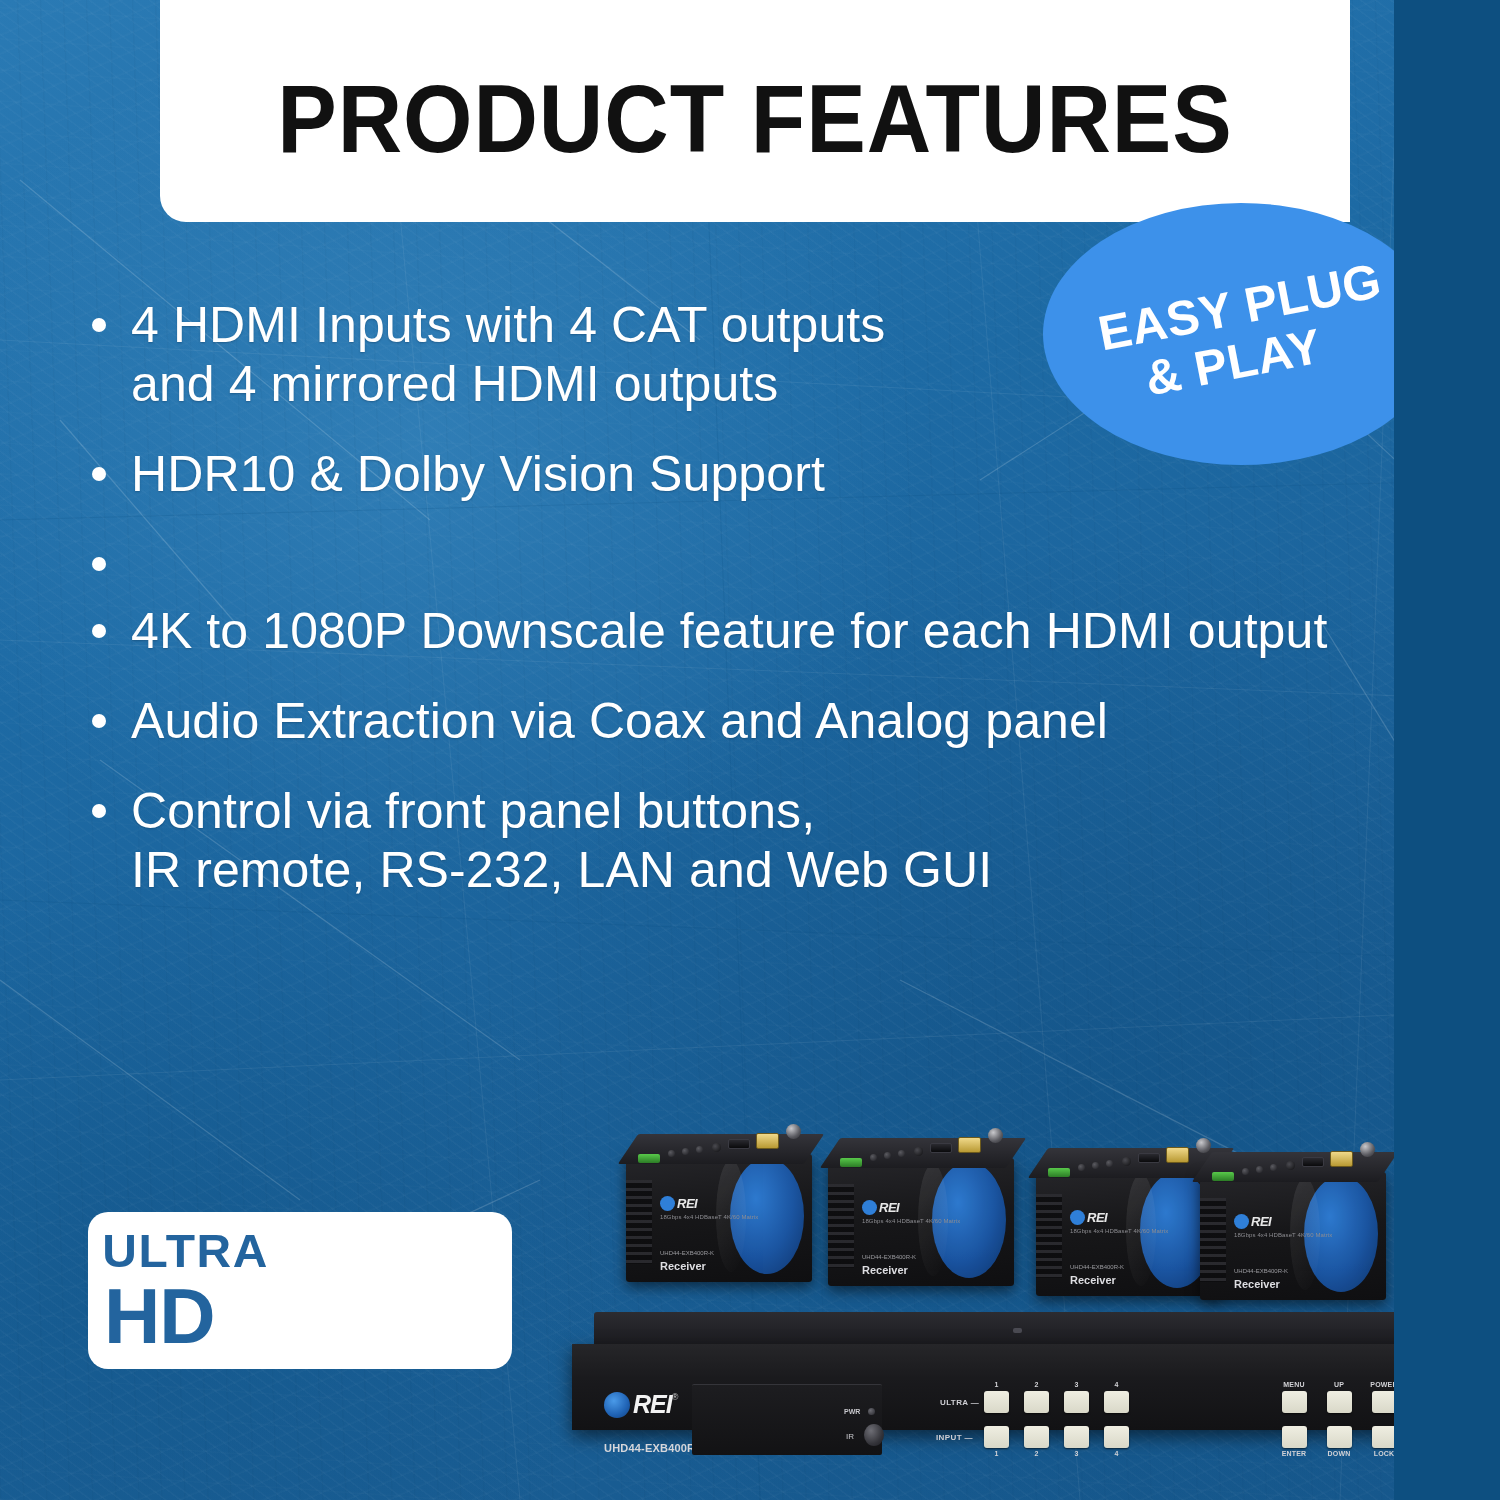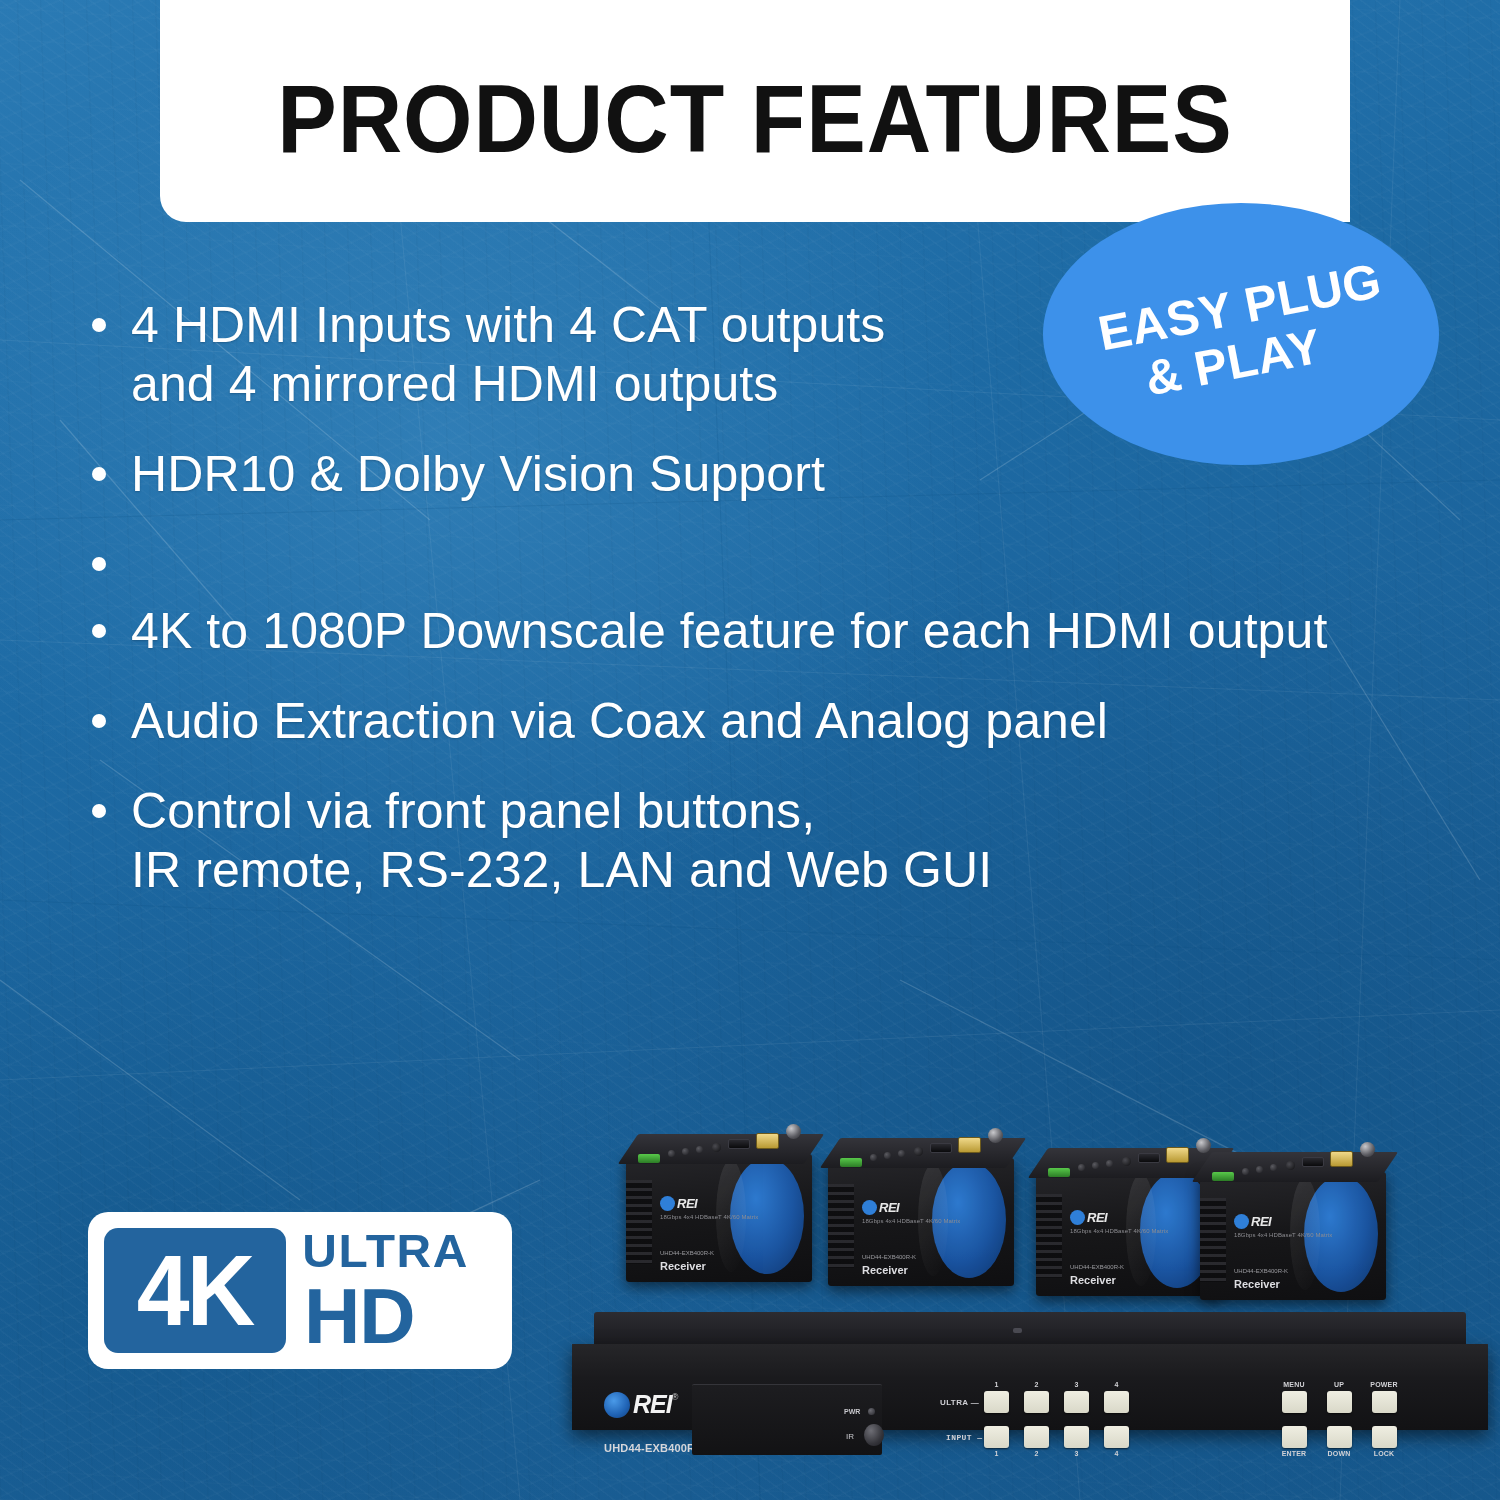--- a/index.html
+++ b/index.html
@@ -7,21 +7,21 @@
     margin: 0;
     padding: 0;
     background: #0d4f80;
   }
   body {
     font-family: "Liberation Sans", sans-serif;
   }
 
   #page {
     position: relative;
-    width: 1500px;
+    width: 1394px;
     height: 1500px;
     overflow: hidden;
     background-color: #1f6ba6;
   }
 
   
   .bg-base {
     position: absolute;
     inset: 0;
     background:
@@ -477,21 +477,21 @@
 
   .mx-rowlabel {
     position: absolute;
     color: #cfcfd4;
     font-size: 8px;
     font-weight: 700;
     letter-spacing: 0.4px;
     white-space: nowrap;
   }
   .mx-out-label { left: 368px; top: 54px; }
-  .mx-in-label  { left: 374px; top: 89px; font-family: Liberation Mono, monospace; }
+  .mx-in-label  { left: 364px; top: 89px; }
 
   .mx-btn {
     position: absolute;
     width: 25px;
     height: 22px;
     background: linear-gradient(180deg, #efeee2 0%, #d9d8c8 100%);
     border-radius: 3px;
     box-shadow: 0 1px 2px rgba(0,0,0,0.6);
   }
   .mx-btn-num {
@@ -580,23 +580,20 @@
       <span class="feature-text">Audio Extraction via Coax and Analog panel</span>
     </div>
     <div class="feature-item">
       <span class="feature-bullet"></span>
       <span class="feature-text">Control via front panel buttons,
 IR remote, RS-232, LAN and Web GUI</span>
     </div>
   </div>
 
   <div class="logo4k">
-    <div class="logo4k-box">
-      <span>4K</span>
-    </div>
     <div class="logo4k-right">
       <div class="logo4k-ultra">ULTRA</div>
       <div class="logo4k-hd">HD</div>
     </div>
   </div>
 
   <div class="hardware">
 
     <div class="receiver" style="left:60px; top:0px;">
       <div class="rcv-body">

